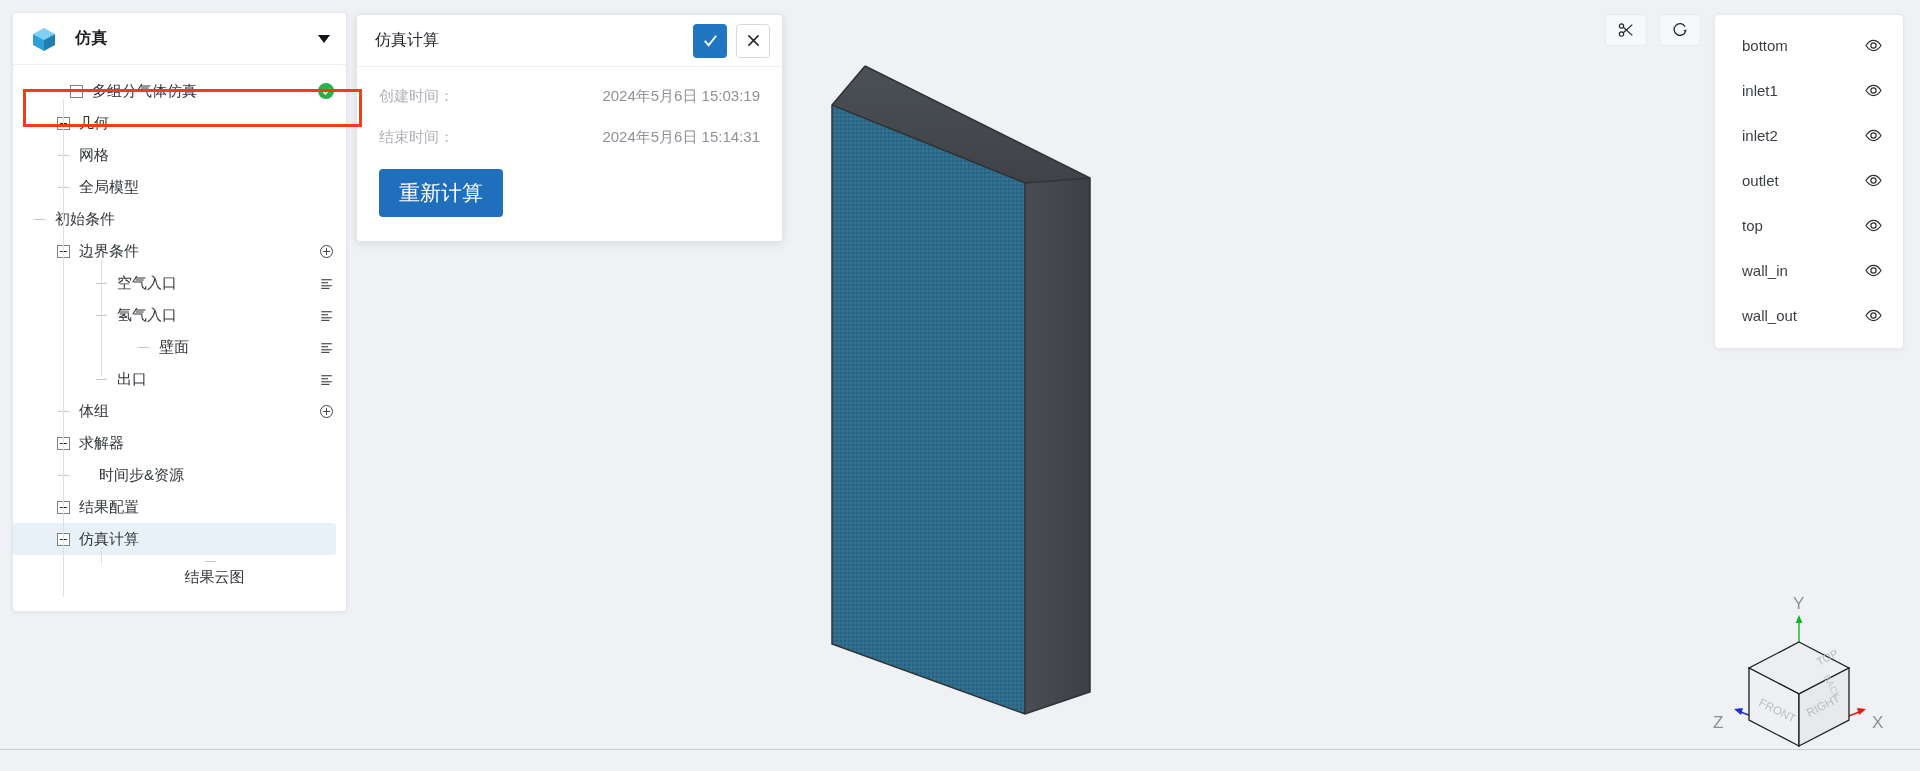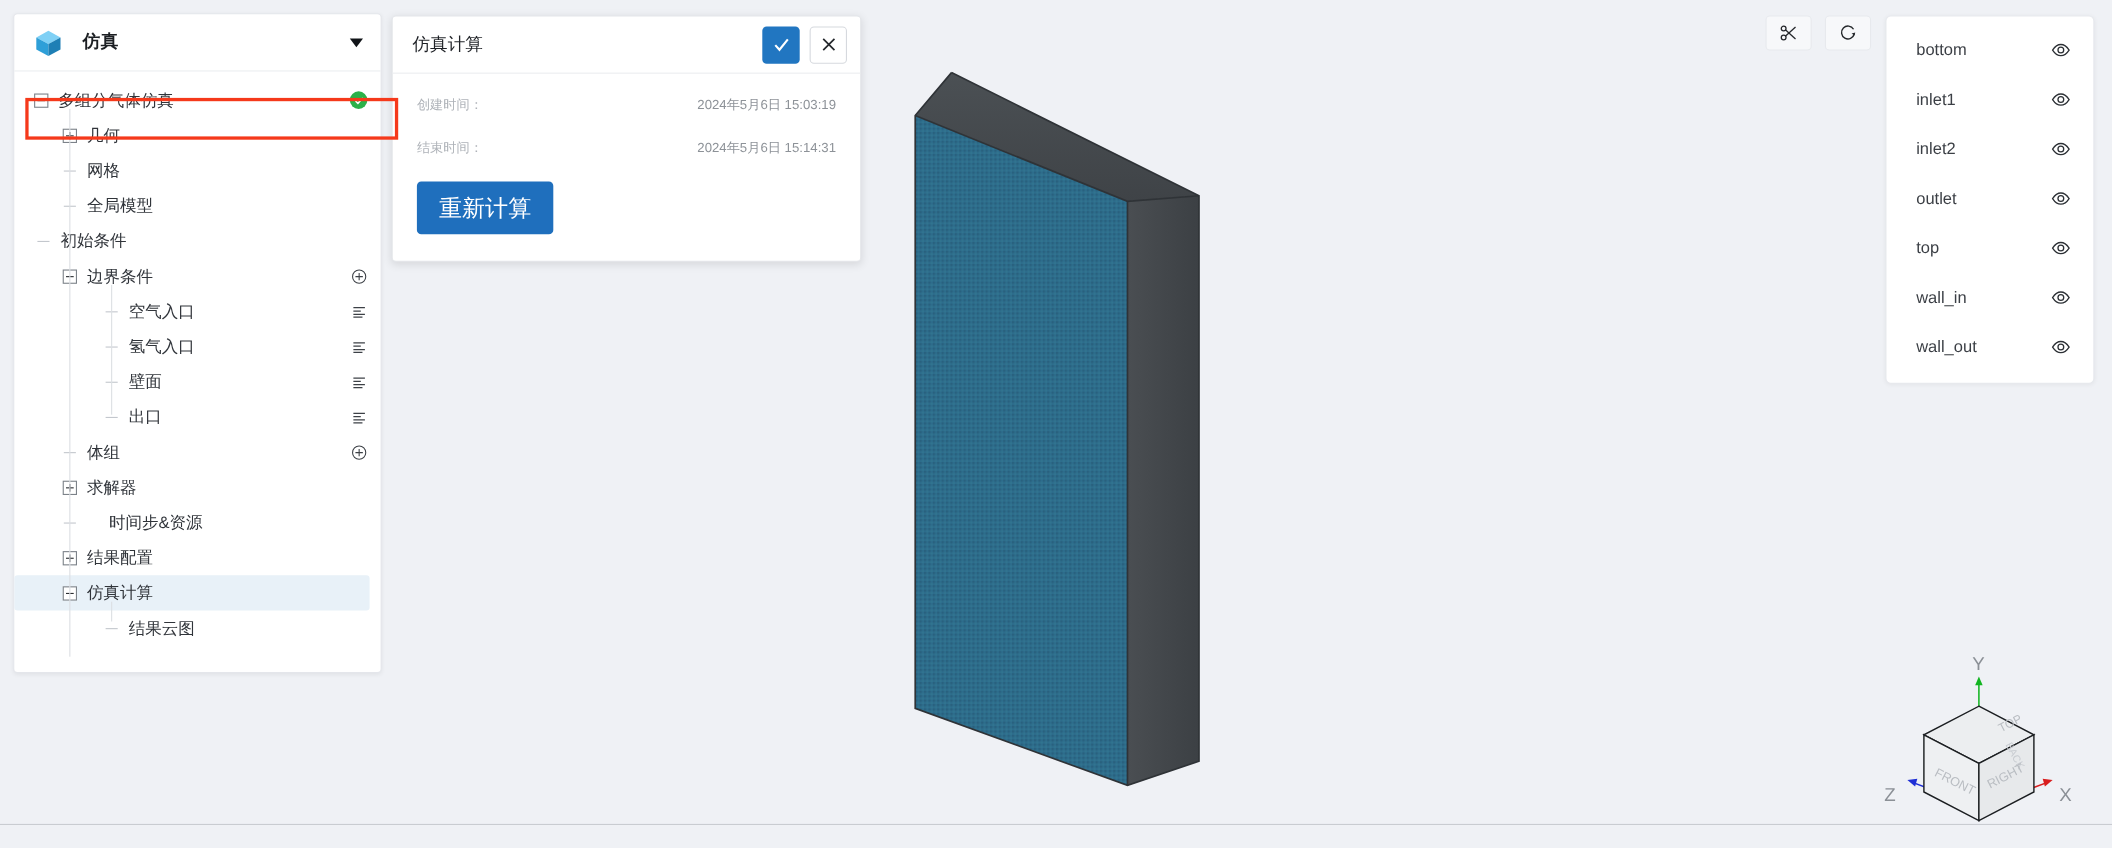--- a/index.html
+++ b/index.html
@@ -96,21 +96,21 @@
   .dlg-btn {
     width: 34px; height: 34px; border-radius: 4px; display: flex;
     align-items: center; justify-content: center; cursor: pointer;
   }
   .dlg-btn.ok { background: #2176c1; }
   .dlg-btn.cancel { background: #fff; border: 1px solid #d6d9de; }
 
   #dialog-body { padding: 20px 22px 24px 22px; }
   .field-row {
     display: flex; align-items: center; justify-content: space-between;
-    margin-bottom: 22px; font-size: 12px;
+    margin-bottom: 22px; font-size: 15px;
   }
   .field-label { color: #aeb2b8; }
   .field-value { color: #8d9298; }
   #recalc-btn {
     background: #1f6fbd; color: #fff; border: none; border-radius: 4px;
     font-family: inherit; font-size: 21px; padding: 10px 20px; cursor: pointer;
   }
 
   
   #viewport-tools { position: absolute; right: 219px; top: 14px; display: flex; gap: 12px; }
@@ -183,21 +183,21 @@
       <svg class="cube-icon" viewBox="0 0 26 26">
         <polygon points="13,2 24,8 13,14 2,8" fill="#7fd0f5"></polygon>
         <polygon points="2,8 13,14 13,25 2,19" fill="#2e9fd8"></polygon>
         <polygon points="24,8 13,14 13,25 24,19" fill="#1e7fb5"></polygon>
       </svg>
       <span id="tree-title">仿真</span>
       <div id="tree-caret"></div>
     </div>
 
     <div id="tree-body">
-        <div class="tree-row" style="padding-left: 18px;">
+        <div class="tree-row" style="padding-left: 18px; margin-left: 39px;">
           <span class="toggle"></span>
           <span class="tree-label">多组分气体仿真</span>
           <span class="status-dot">
             <svg width="11" height="11" viewBox="0 0 20 20">
               <polyline points="4,10.5 8,14.5 16,5.5" fill="none" stroke="#ffffff" stroke-width="2.6"></polyline>
             </svg>
           </span>
         </div>
         <div class="tree-row" style="padding-left: 44px;">
           <span class="toggle plus"></span>
@@ -243,21 +243,21 @@
           <span class="tree-label">氢气入口</span>
           <span class="row-icon">
             <svg width="15" height="15" viewBox="0 0 20 20">
               <line x1="3" y1="5" x2="17" y2="5" stroke="#3c4046" stroke-width="1.5"></line>
               <line x1="3" y1="9" x2="12" y2="9" stroke="#3c4046" stroke-width="1.5"></line>
               <line x1="3" y1="13" x2="17" y2="13" stroke="#3c4046" stroke-width="1.5"></line>
               <line x1="3" y1="16.5" x2="14" y2="16.5" stroke="#3c4046" stroke-width="1.5"></line>
             </svg>
           </span>
         </div>
-        <div class="tree-row" style="padding-left: 82px;">
+        <div class="tree-row" style="padding-left: 82px; margin-left: 42px;">
           <span class="elbow"></span>
           <span class="tree-label">壁面</span>
           <span class="row-icon">
             <svg width="15" height="15" viewBox="0 0 20 20">
               <line x1="3" y1="5" x2="17" y2="5" stroke="#3c4046" stroke-width="1.5"></line>
               <line x1="3" y1="9" x2="12" y2="9" stroke="#3c4046" stroke-width="1.5"></line>
               <line x1="3" y1="13" x2="17" y2="13" stroke="#3c4046" stroke-width="1.5"></line>
               <line x1="3" y1="16.5" x2="14" y2="16.5" stroke="#3c4046" stroke-width="1.5"></line>
             </svg>
           </span>
@@ -294,21 +294,21 @@
           <span class="tree-label">时间步&amp;资源</span>
         </div>
         <div class="tree-row" style="padding-left: 44px;">
           <span class="toggle plus"></span>
           <span class="tree-label">结果配置</span>
         </div>
         <div class="tree-row selected" style="padding-left: 44px;">
           <span class="toggle"></span>
           <span class="tree-label">仿真计算</span>
         </div>
-        <div class="tree-row" style="padding-left: 82px;">
+        <div class="tree-row" style="padding-left: 82px; flex-direction: column;">
           <span class="elbow"></span>
           <span class="tree-label">结果云图</span>
         </div>
         <div class="guide" style="left: 50px; top: 34px; bottom: 14px;"></div>
         <div class="guide" style="left: 88px; top: 194px; height: 118px;"></div>
         <div class="guide" style="left: 88px; top: 482px; height: 18px;"></div>
       </div>
     <div id="red-highlight"></div>
   </div>
 

